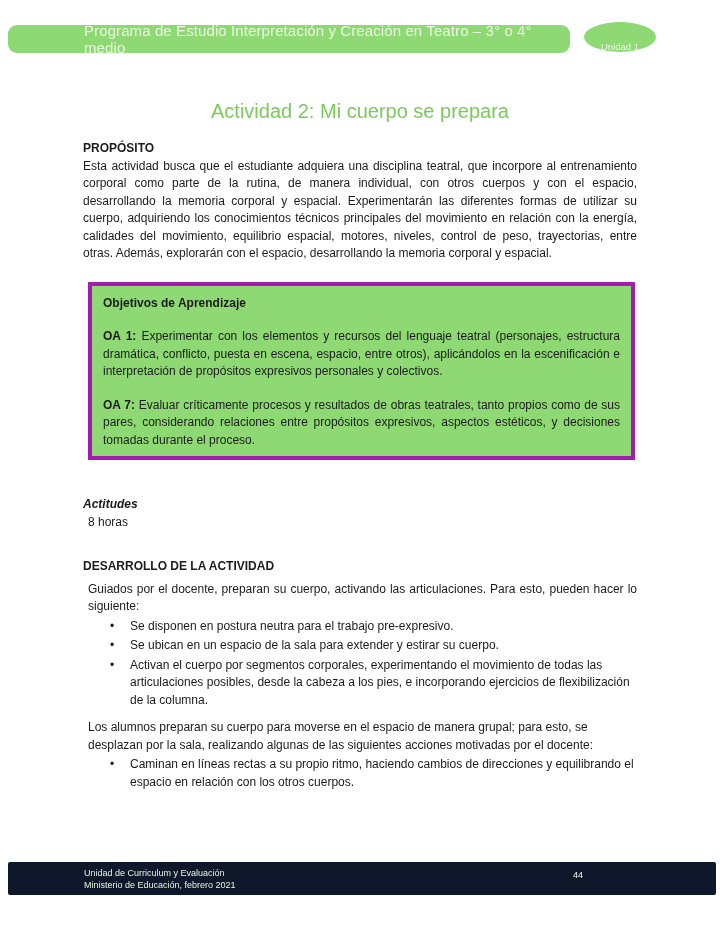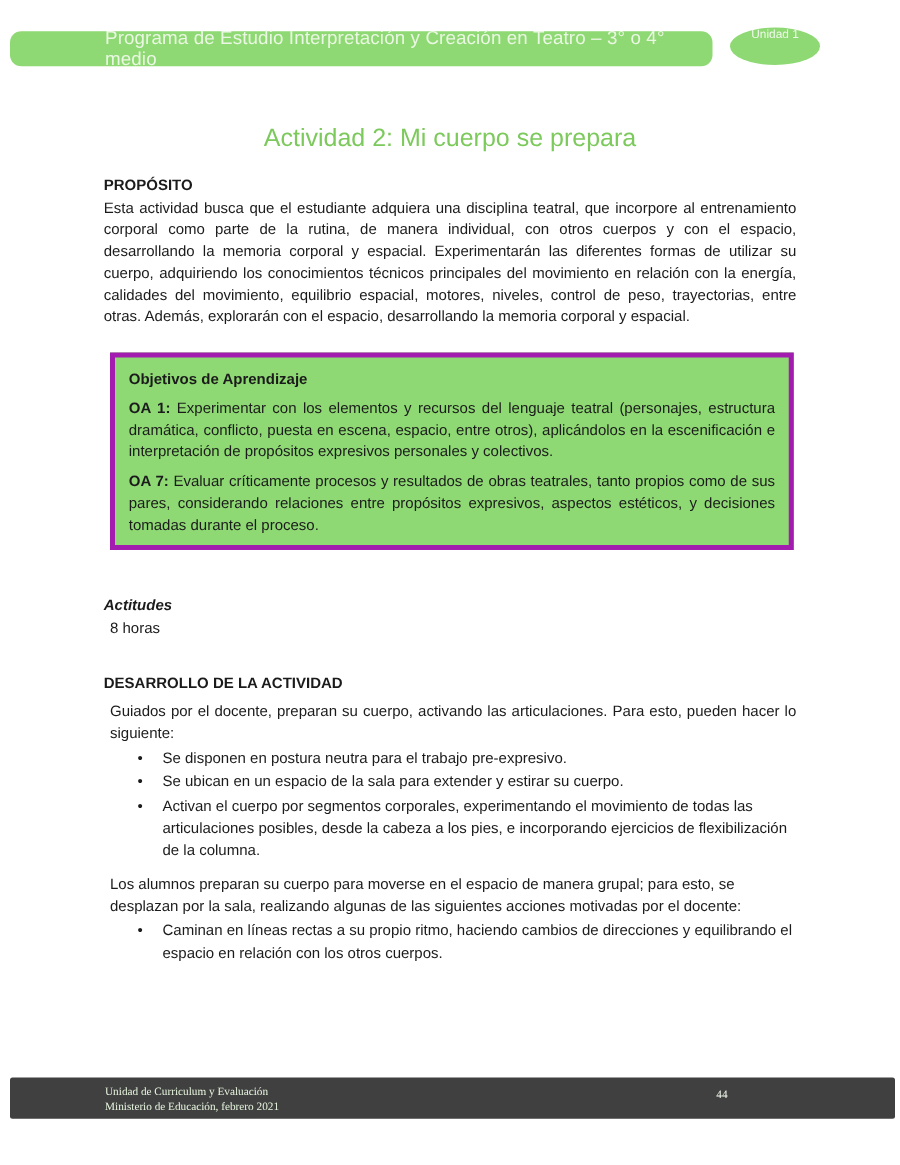--- a/index.html
+++ b/index.html
@@ -20,21 +20,21 @@
     border-radius: 9px;
     display: flex; align-items: center;
     padding-left: 76px; box-sizing: border-box;
     color: #EAF7E2; font-size: 15px; letter-spacing: .1px;
   }
   .unit-badge {
     position: absolute; left: 584px; top: 22px;
     width: 72px; height: 30px;
     background: #8ED973;
     border-radius: 50%;
-    display: flex; align-items: flex-start; justify-content: center;
+    display: flex; align-items: flex-end; justify-content: center;
     color: #EFF9EA; font-size: 9.5px;
   }
 
   
   .doc-title {
     position: absolute; top: 100px; left: 0;
     width: 720px; text-align: center;
     color: #7CC95C; font-size: 20px; font-weight: 400;
   }
 
@@ -47,21 +47,21 @@
   .para { margin: 0; text-align: justify; }
   .para-left { margin: 0; text-align: left; }
 
   
   .oa-box {
     background: #8ED973;
     border: 4px solid #a21caf;
     margin: 19px 2px 0 5px;
     padding: 9px 11px 7px 11px;
   }
-  .oa-box .para { margin-top: 6px; }
+  .oa-box .para { margin-top: 16px; }
 
   
   .bullet-item {
     position: relative;
     padding-left: 47px;
     margin-top: 2px;
     text-align: left;
   }
   .bullet-item::before {
     content: "\2022";
@@ -73,25 +73,25 @@
   .mt26 { margin-top: 26px; }
   .mt27 { margin-top: 27px; }
   .mt10 { margin-top: 10px; }
   .mt5  { margin-top: 5px; }
   .indent5 { margin-left: 5px; }
 
   
   .footer-bar {
     position: absolute; left: 8px; top: 862px;
     width: 708px; height: 33px;
-    background: #404040;
+    background: #0f172a;
     border-radius: 2px;
     box-sizing: border-box;
     padding: 5px 0 0 76px;
-    color: #E6F5DE; font-size: 9px; line-height: 12px; font-family: Liberation Serif, serif;
+    color: #E6F5DE; font-size: 9px; line-height: 12px;
   }
   .footer-page-number {
     position: absolute; left: 565px; top: 7px;
     font-size: 9px; color: #EFF9EA;
   }
 </style>
 </head>
 <body>
 
 <div class="header-bar">

